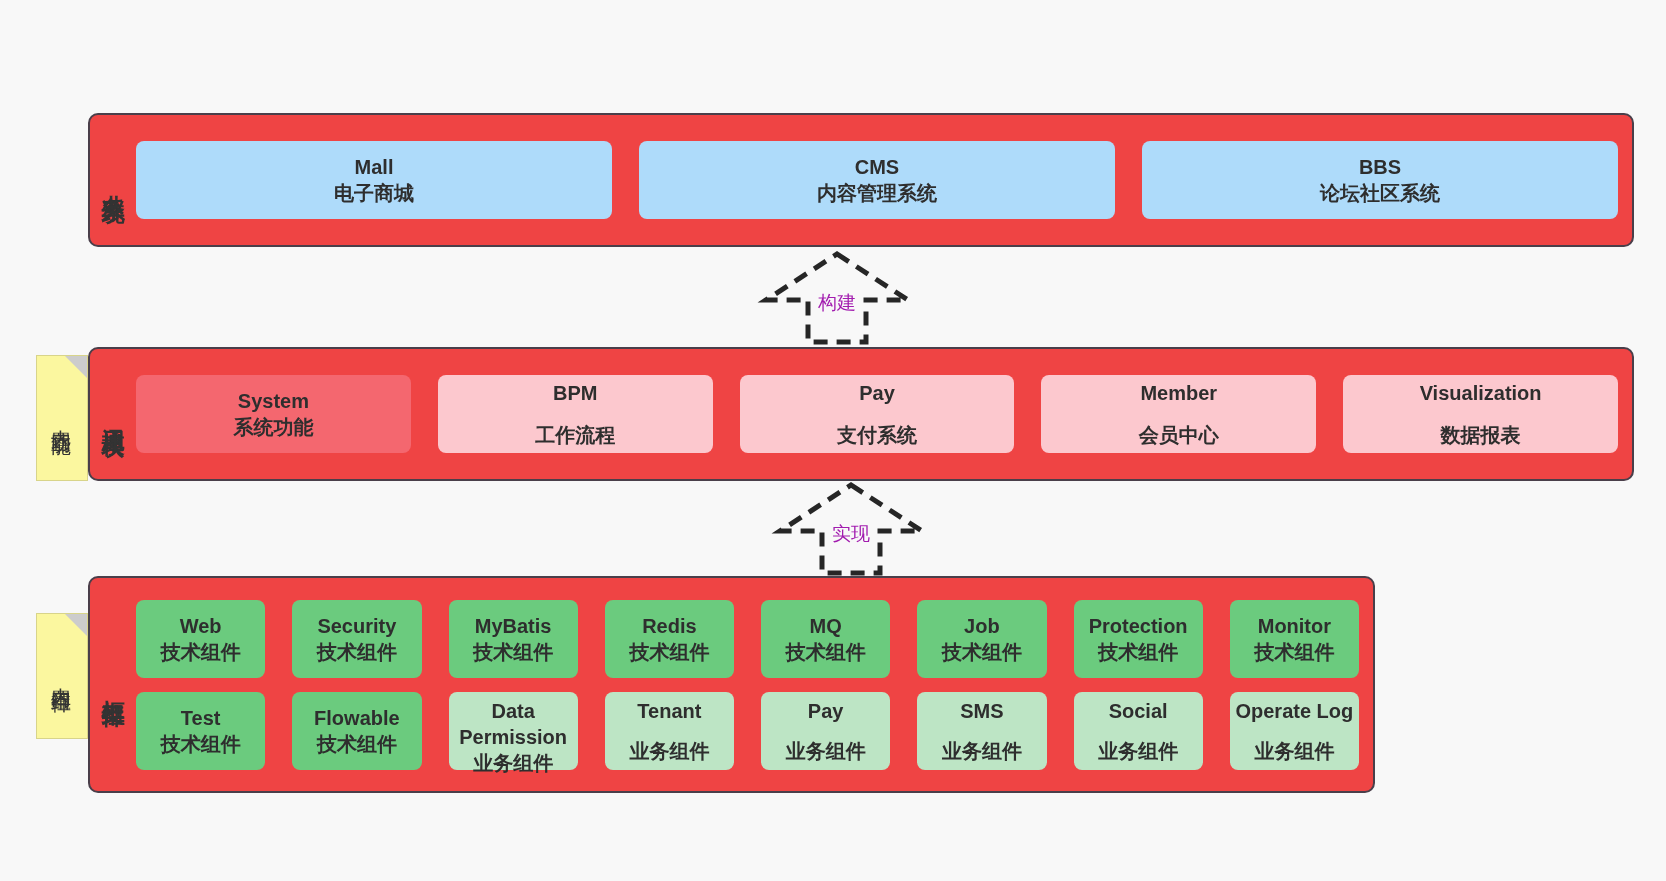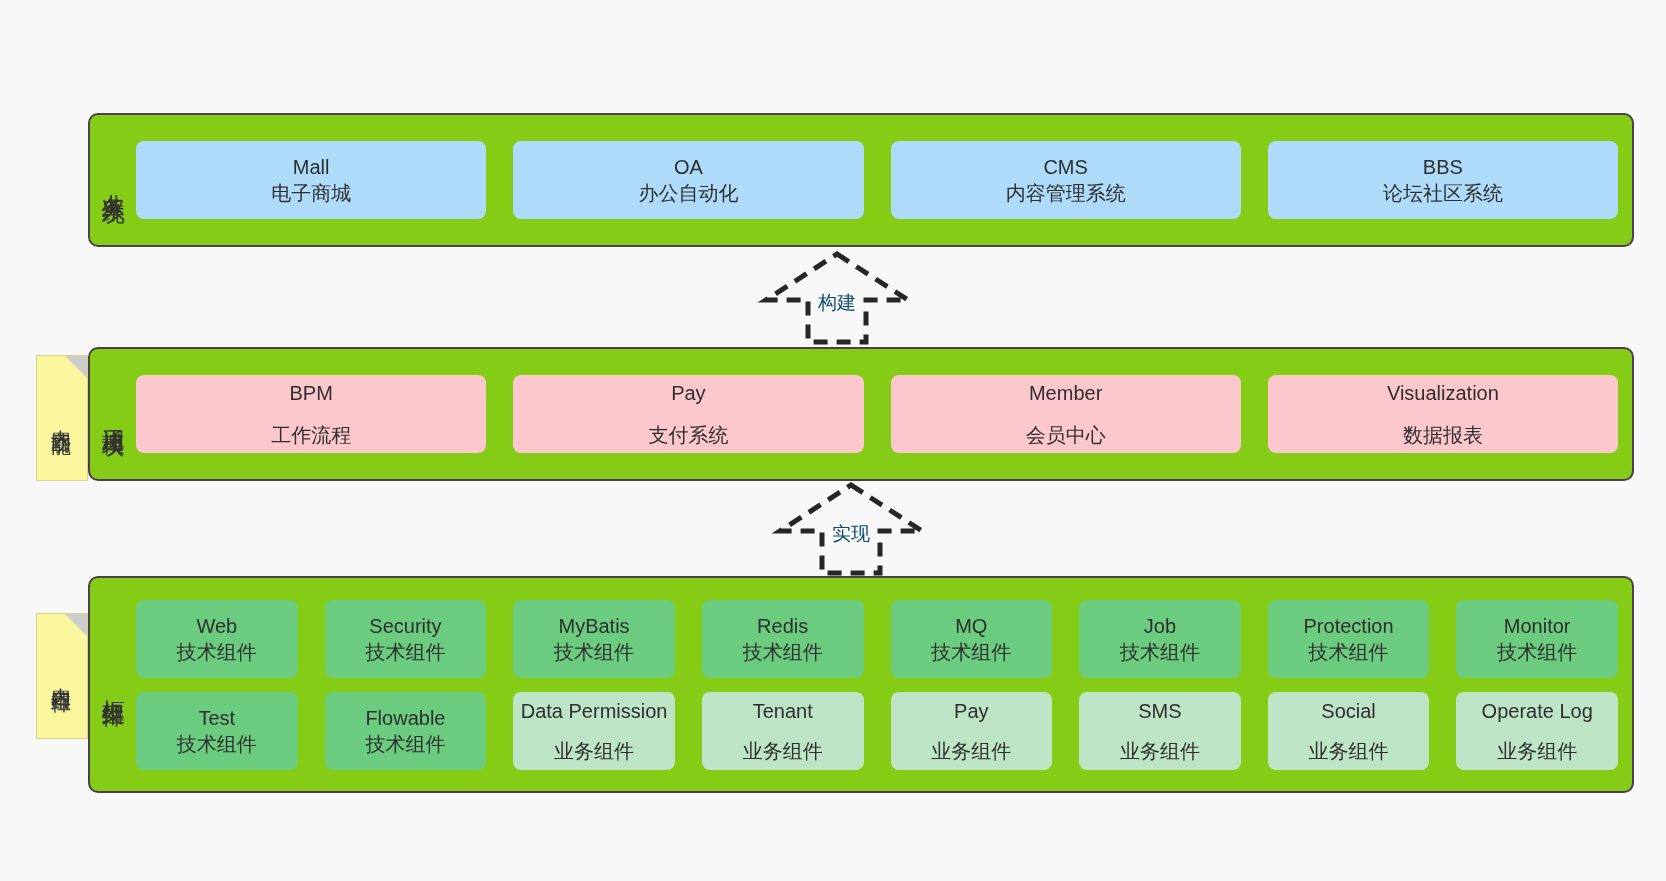--- a/index.html
+++ b/index.html
@@ -20,26 +20,27 @@
     position: absolute;
     left: 0; top: 0;
     width: 1666px;
     height: 881px;
   }
 
   
   .layer {
     position: absolute;
     box-sizing: border-box;
-    background: #84cc16;
+    background: #ef4444;
     border: 2px solid #4a3f4a;
     border-radius: 10px;
     display: flex;
     flex-direction: row;
     align-items: stretch;
+    font-weight: bold;
   }
   .layer-label {
     flex: 0 0 auto;
     width: 46px;
     display: flex;
     align-items: center;
     justify-content: center;
     font-size: 23px;
     line-height: 1.1;
     color: #333333;
@@ -84,21 +85,21 @@
 
   .c-blue       { background: #aedbfa; }
   .c-red        { background: #f4676f; }
   .c-pink       { background: #fcc8ce; gap: 16px; }
   .c-green      { background: #6bcb7e; }
   .c-lightgreen { background: #bde5c5; justify-content: space-between; }
 
   
   #layer-business { left: 88px;  top: 113px; width: 1546px; height: 134px; }
   #layer-common   { left: 88px;  top: 347px; width: 1546px; height: 134px; }
-  #layer-frame    { left: 88px;  top: 576px; width: 1546px; height: 217px; }
+  #layer-frame    { left: 88px;  top: 576px; width: 1287px; height: 217px; }
 
   #layer-business .card,
   #layer-common .card { height: 78px; }
   #layer-frame .card  { height: 78px; }
 
   
   .note {
     position: absolute;
     box-sizing: border-box;
     background: #fbf79f;
@@ -131,44 +132,40 @@
   }
   #arrow-build   { left: 752px; top: 250px;  width: 170px; height: 95px; }
   #arrow-impl    { left: 766px; top: 481px;  width: 170px; height: 110px; }
   .arrow-wrap svg { display: block; }
   .arrow-label {
     position: absolute;
     left: 50%;
     transform: translateX(-50%);
     top: 40px;
     font-size: 19px;
-    color: #0c4a6e;
+    color: #a21caf;
     background: transparent;
     white-space: nowrap;
     padding: 0 3px;
   }
 </style>
 </head>
 <body>
 
 <div class="canvas">
 
   <div class="layer" id="layer-business">
     <div class="layer-label">业务系统</div>
     <div class="layer-body">
       <div class="row">
         <div class="card c-blue">
           <span class="en">Mall</span>
           <span class="cn">电子商城</span>
         </div>
         <div class="card c-blue">
-          <span class="en">OA</span>
-          <span class="cn">办公自动化</span>
-        </div>
-        <div class="card c-blue">
           <span class="en">CMS</span>
           <span class="cn">内容管理系统</span>
         </div>
         <div class="card c-blue">
           <span class="en">BBS</span>
           <span class="cn">论坛社区系统</span>
         </div>
       </div>
     </div>
   </div>
@@ -182,20 +179,24 @@
 
   <div class="note" id="note-features">
     <span class="fold"></span>
     <span>内置功能</span>
   </div>
 
   <div class="layer" id="layer-common">
     <div class="layer-label">通用模块</div>
     <div class="layer-body">
       <div class="row">
+        <div class="card c-red">
+          <span class="en">System</span>
+          <span class="cn">系统功能</span>
+        </div>
         <div class="card c-pink">
           <span class="en">BPM</span>
           <span class="cn">工作流程</span>
         </div>
         <div class="card c-pink">
           <span class="en">Pay</span>
           <span class="cn">支付系统</span>
         </div>
         <div class="card c-pink">
           <span class="en">Member</span>

